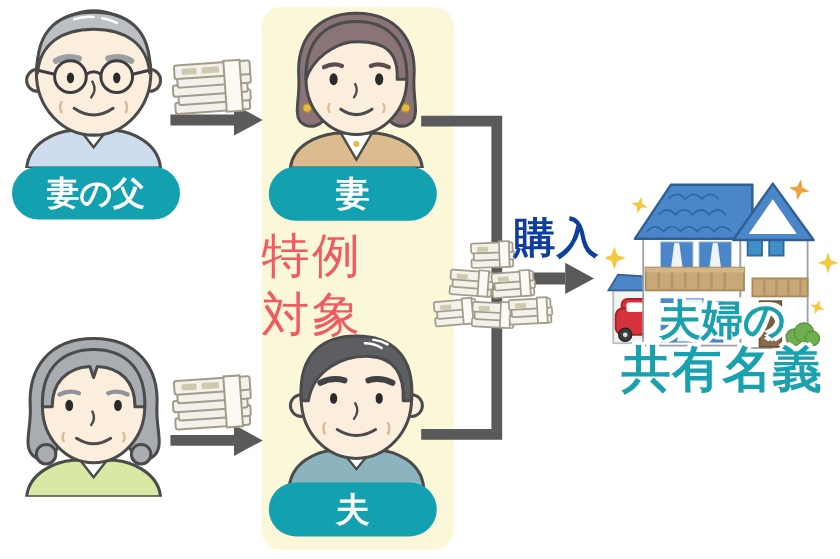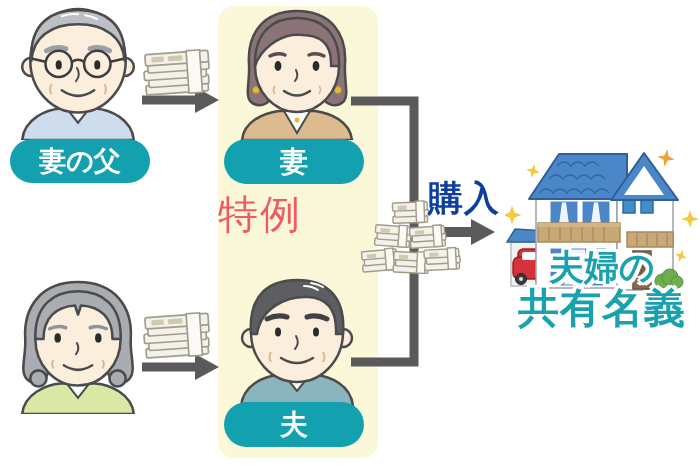--- a/index.html
+++ b/index.html
@@ -257,20 +257,21 @@
   </div>
   <div class="abs pill pill-center" style="left:224px;top:139px;width:140px;height:45px;">
     <span>妻</span>
   </div>
   <div class="abs pill pill-center" style="left:224px;top:402px;width:140px;height:45px;">
     <span>夫</span>
   </div>
 
   <div class="abs special-label" style="left:218px;top:190px;width:160px;">
     <div>特例</div>
+    <div>対象</div>
   </div>
 
   <div class="abs purchase-label" style="left:428px;top:163px;margin-top:12px;">購入</div>
 
   <div class="abs caption" style="left:502px;top:249px;width:200px;">
     <div class="cap1">夫婦の</div>
     <div class="cap2">共有名義</div>
   </div>
 
 </div>

